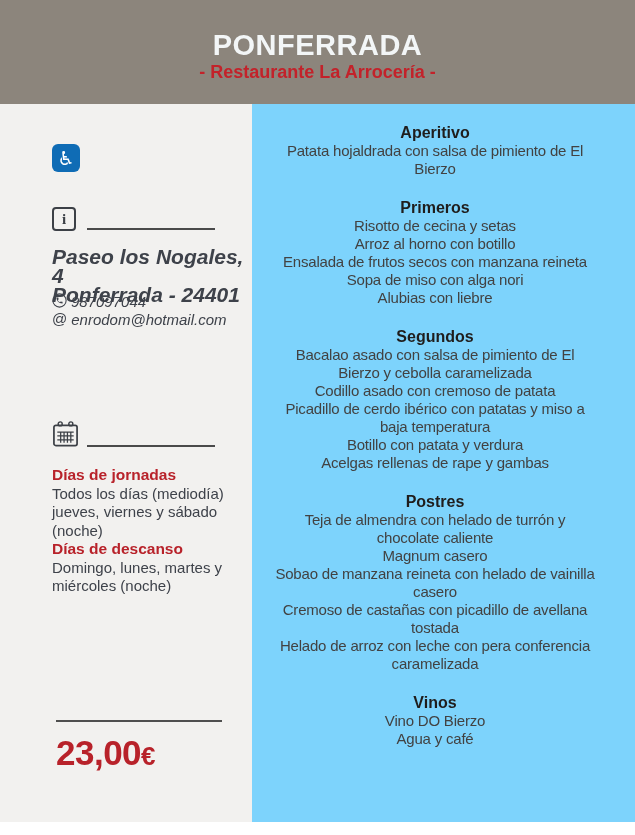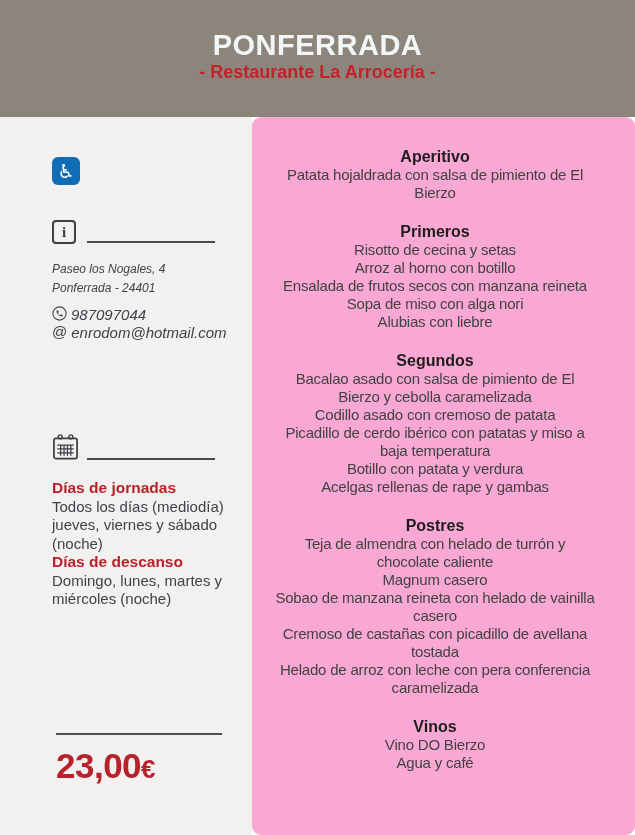--- a/index.html
+++ b/index.html
@@ -1,45 +1,45 @@
 <!DOCTYPE html>
 <html><head>
 <meta charset="utf-8">
 <style>
   html,body{margin:0;padding:0;background:#ffffff;}
   .page{position:relative;width:635px;height:835px;overflow:hidden;
         font-family:"Liberation Sans",sans-serif;background:#ffffff;}
 
   
-  .header{height:117px;background:#8c857c;text-align:center;
+  .header{height:104px;background:#8c857c;text-align:center;
           box-sizing:border-box;padding-top:29px;}
   .city{font-size:29px;font-weight:bold;color:#f3f6f7;
         letter-spacing:.5px;line-height:1.12;}
   .restaurant{font-size:18px;font-weight:bold;color:#c3222a;line-height:1.25;}
 
   
   .content{display:flex;height:718px;}
   .sidebar{width:252px;flex:none;background:#f2f1ef;position:relative;}
-  .main{flex:1;background:#f9a8d4;box-sizing:border-box;padding-top:31px;border-radius:9px;}
+  .main{flex:1;background:#7dd3fc;box-sizing:border-box;padding-top:20px;}
 
   
   .access{position:absolute;top:40px;left:52px;width:28px;height:28px;
           background:#0f6cb5;border-radius:6px;color:#fff;
           display:flex;align-items:center;justify-content:center;
           font-family:"DejaVu Sans",sans-serif;font-size:19px;line-height:1;}
   .icon-row{position:absolute;left:52px;display:flex;align-items:flex-end;}
   .info-row{top:103px;}
   .cal-row{top:316px;}
   .info-box{width:20px;height:20px;border:2px solid #3c4046;border-radius:4px;
             display:flex;align-items:center;justify-content:center;
             font-family:"Liberation Serif",serif;font-size:15px;font-weight:bold;
             color:#3c4046;}
   .rule{width:128px;border-bottom:2px solid #4a4a4a;margin-left:11px;margin-bottom:1px;}
   .address{position:absolute;top:143px;left:52px;font-style:italic;
-           font-size:12px;color:#3e424a;line-height:19px;}
+           font-size:21px;color:#3e424a;line-height:19px;font-weight:bold;}
   .contact{position:absolute;top:189px;left:52px;font-style:italic;
            font-size:15px;color:#3e424a;line-height:18px;}
   .contact-row{display:flex;align-items:flex-start;gap:4px;}
   .at-glyph{font-style:normal;font-size:15px;color:#3e424a;line-height:1;}
   .schedule{position:absolute;top:362px;left:52px;width:186px;
             font-size:15px;line-height:18.5px;color:#3e424a;}
   .sched-title{color:#b8222a;font-weight:bold;font-size:15.5px;}
   .price-block{position:absolute;top:616px;left:56px;width:166px;}
   .price-rule{border-top:2px solid #4f4f4f;}
   .price{margin-top:13px;font-size:35px;font-weight:bold;color:#b8222a;

